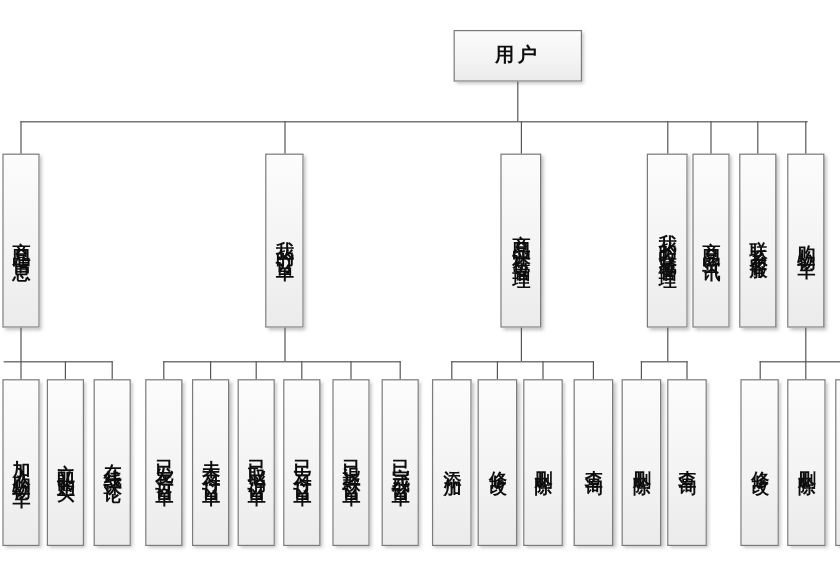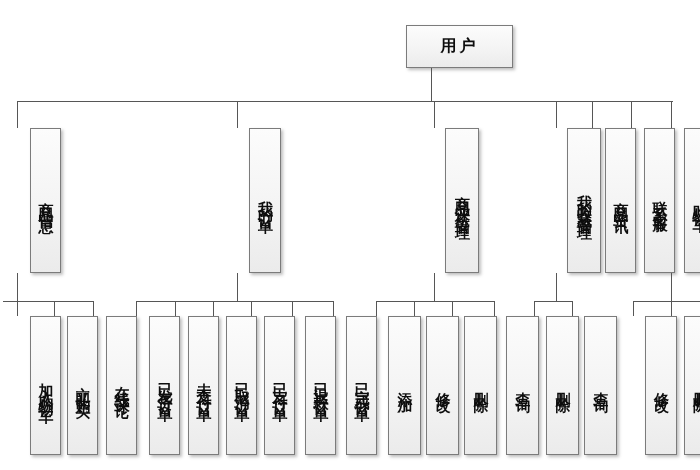--- a/index.html
+++ b/index.html
@@ -6,21 +6,21 @@
   #canvas{
     position:relative;width:700px;height:470px;overflow:hidden;
     background:#ffffff;
     font-family:"DejaVu Sans","Liberation Sans",sans-serif;
   }
   .node{
     position:absolute;box-sizing:border-box;
     border:1.5px solid #7b7b7b;
     background:linear-gradient(180deg,#fcfcfc 0%,#f3f3f3 60%,#ebebeb 100%);
     box-shadow:2px 2px 3px rgba(110,110,110,0.45);
-    display:flex;align-items:center;justify-content:center;margin-left:28px;
+    display:flex;align-items:center;justify-content:center;
   }
   .vtext{
     writing-mode:vertical-rl;text-orientation:upright;
     font-weight:700;font-size:15px;line-height:1;
     letter-spacing:6px;color:#0d0d0d;white-space:nowrap;
   }
   .htext{
     font-weight:700;font-size:16px;letter-spacing:3px;color:#0d0d0d;
   }
   .lvl2{top:128px;height:145px;}

